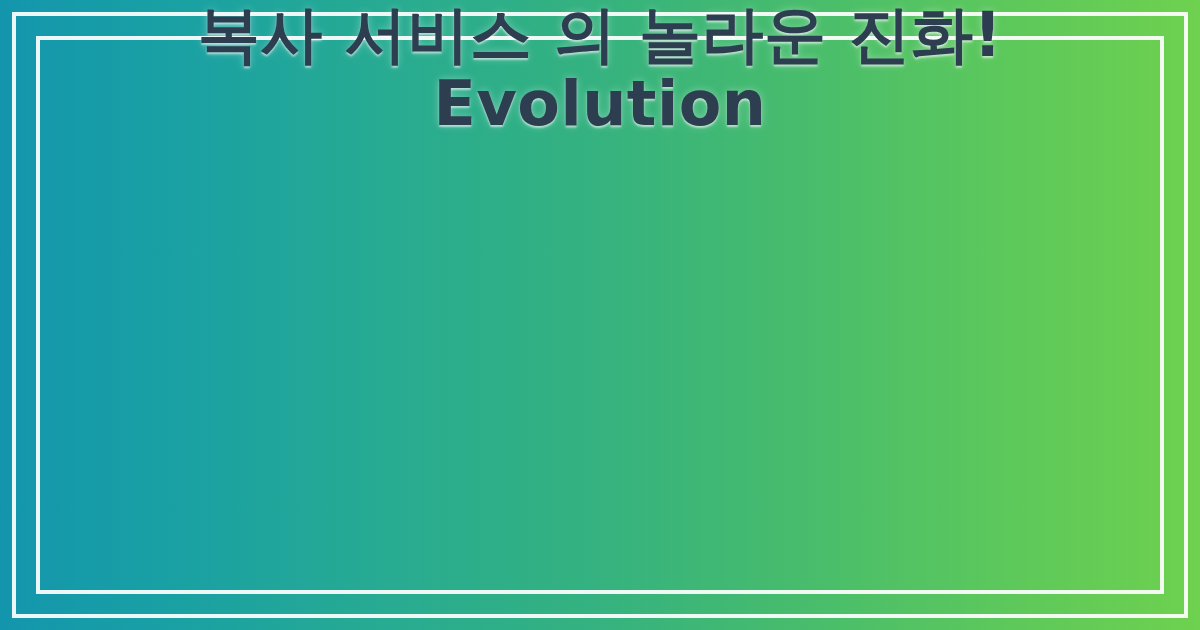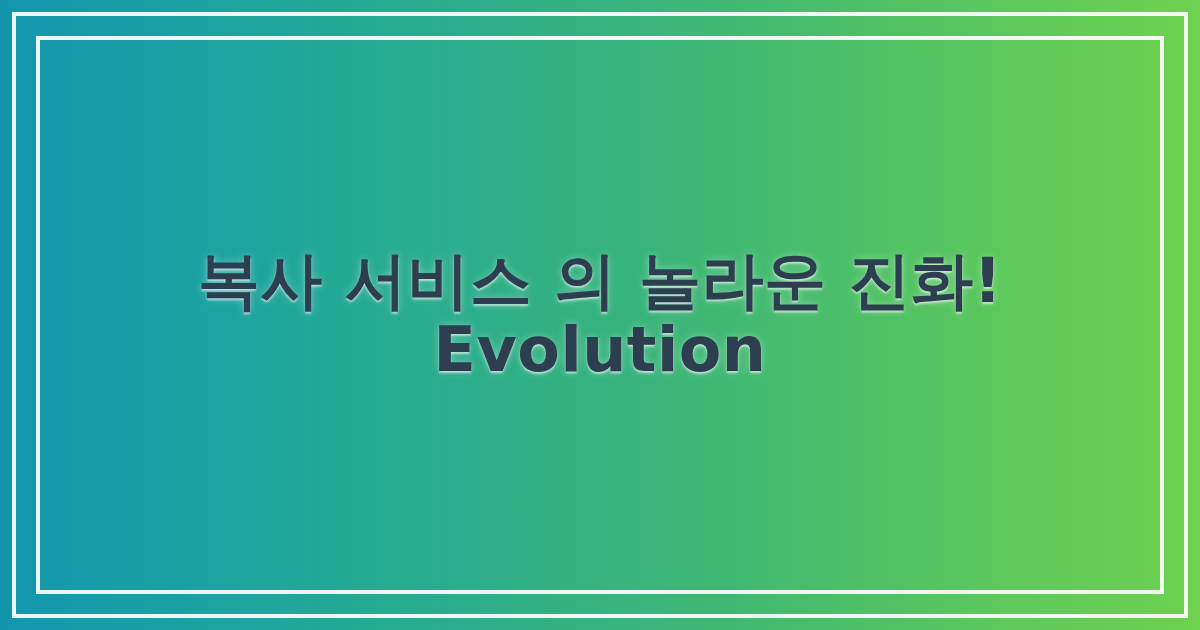--- a/index.html
+++ b/index.html
@@ -57,21 +57,20 @@
     border-width: 4px;
   }
 
   
   .content {
     position: absolute;
     inset: 0;
     display: flex;
     flex-direction: column;
     align-items: center;
-    justify-content: center;
     padding: 0 120px;
     box-sizing: border-box;
     text-align: center;
   }
 
   .headline {
     margin: 0;
     color: #2d3e50;
     font-size: 62px;
     font-weight: 700;

